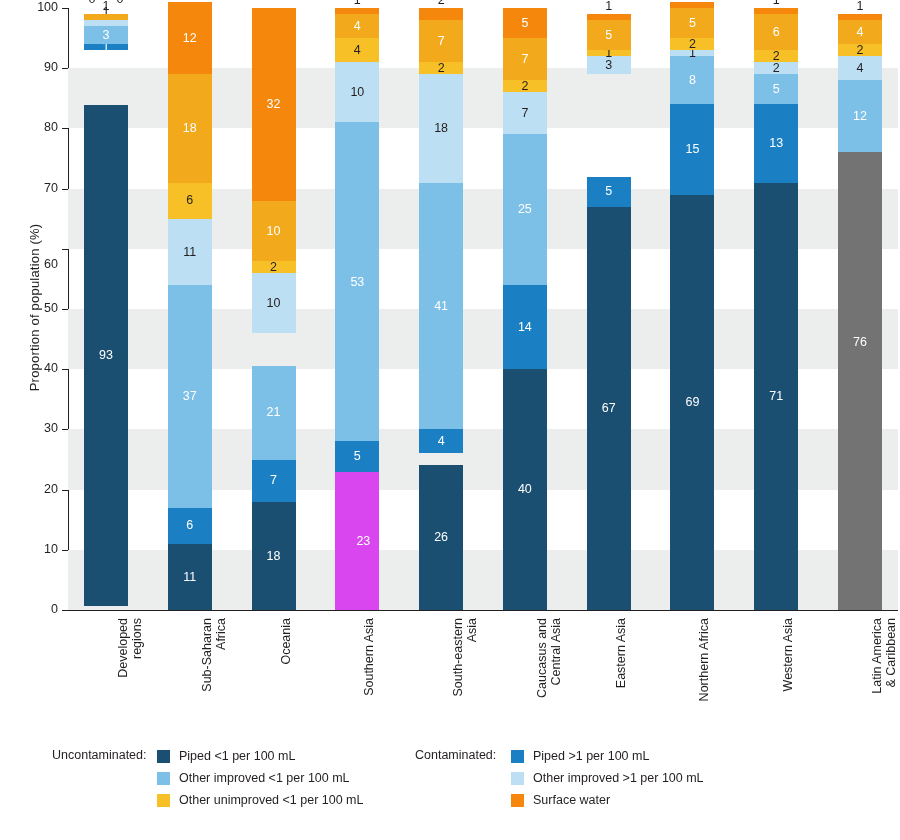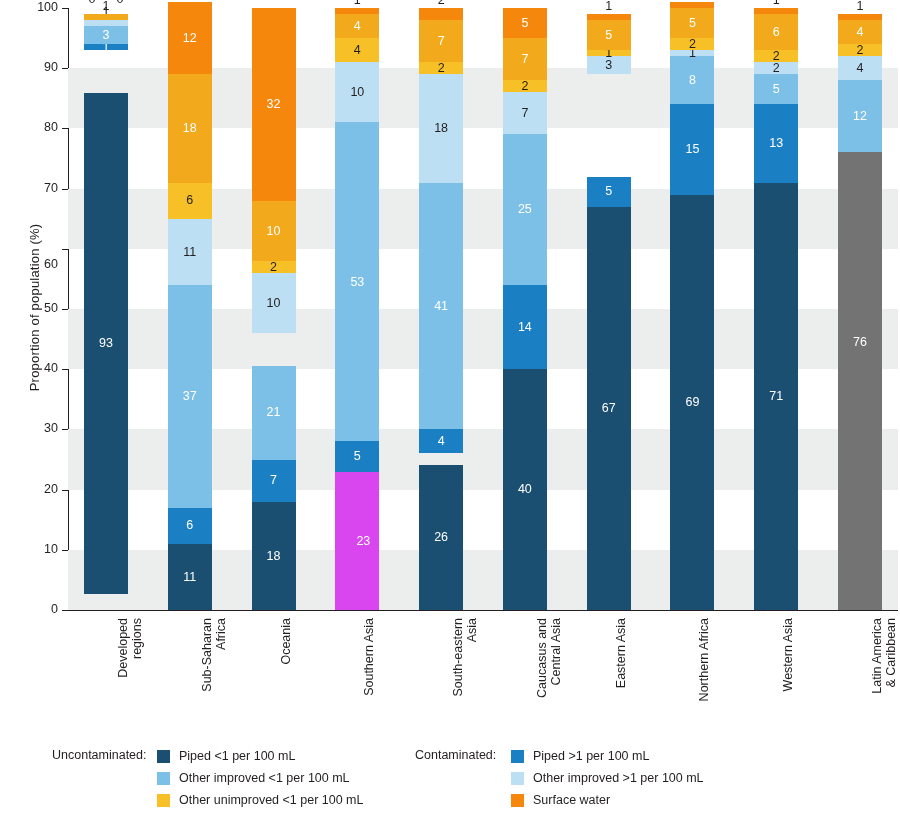--- a/index.html
+++ b/index.html
@@ -200,21 +200,21 @@
   <div class="axis-line-y"></div>
   <div class="axis-line-x"></div>
 
   <div id="plot">
       <div class="gridband" style="top: 541.8px; height: 60.2px;"></div>
       <div class="gridband" style="top: 421.4px; height: 60.2px;"></div>
       <div class="gridband" style="top: 301px; height: 60.2px;"></div>
       <div class="gridband" style="top: 180.6px; height: 60.2px;"></div>
       <div class="gridband" style="top: 60.2px; height: 60.2px;"></div>
       <div class="bar" style="left: 16px; width: 44px; height: 602px;">
-        <div class="seg" style="bottom: 16px; height: 501px; background: rgb(27, 79, 114);">
+        <div class="seg" style="bottom: 4px; height: 501px; background: rgb(27, 79, 114);">
           <span>93</span>
         </div>
         <div class="seg" style="bottom: 559.86px; height: 6.02px; background: rgb(27, 127, 196);">
           <span>1</span>
         </div>
         <div class="seg" style="bottom: 565.88px; height: 18.06px; background: rgb(124, 192, 232);">
           <span>3</span>
         </div>
         <div class="seg dark-label" style="bottom: 583.94px; height: 6.02px; background: rgb(189, 223, 244);">
           <span class="lbl-out" style="bottom: 8.02px; position: absolute;">1</span>

